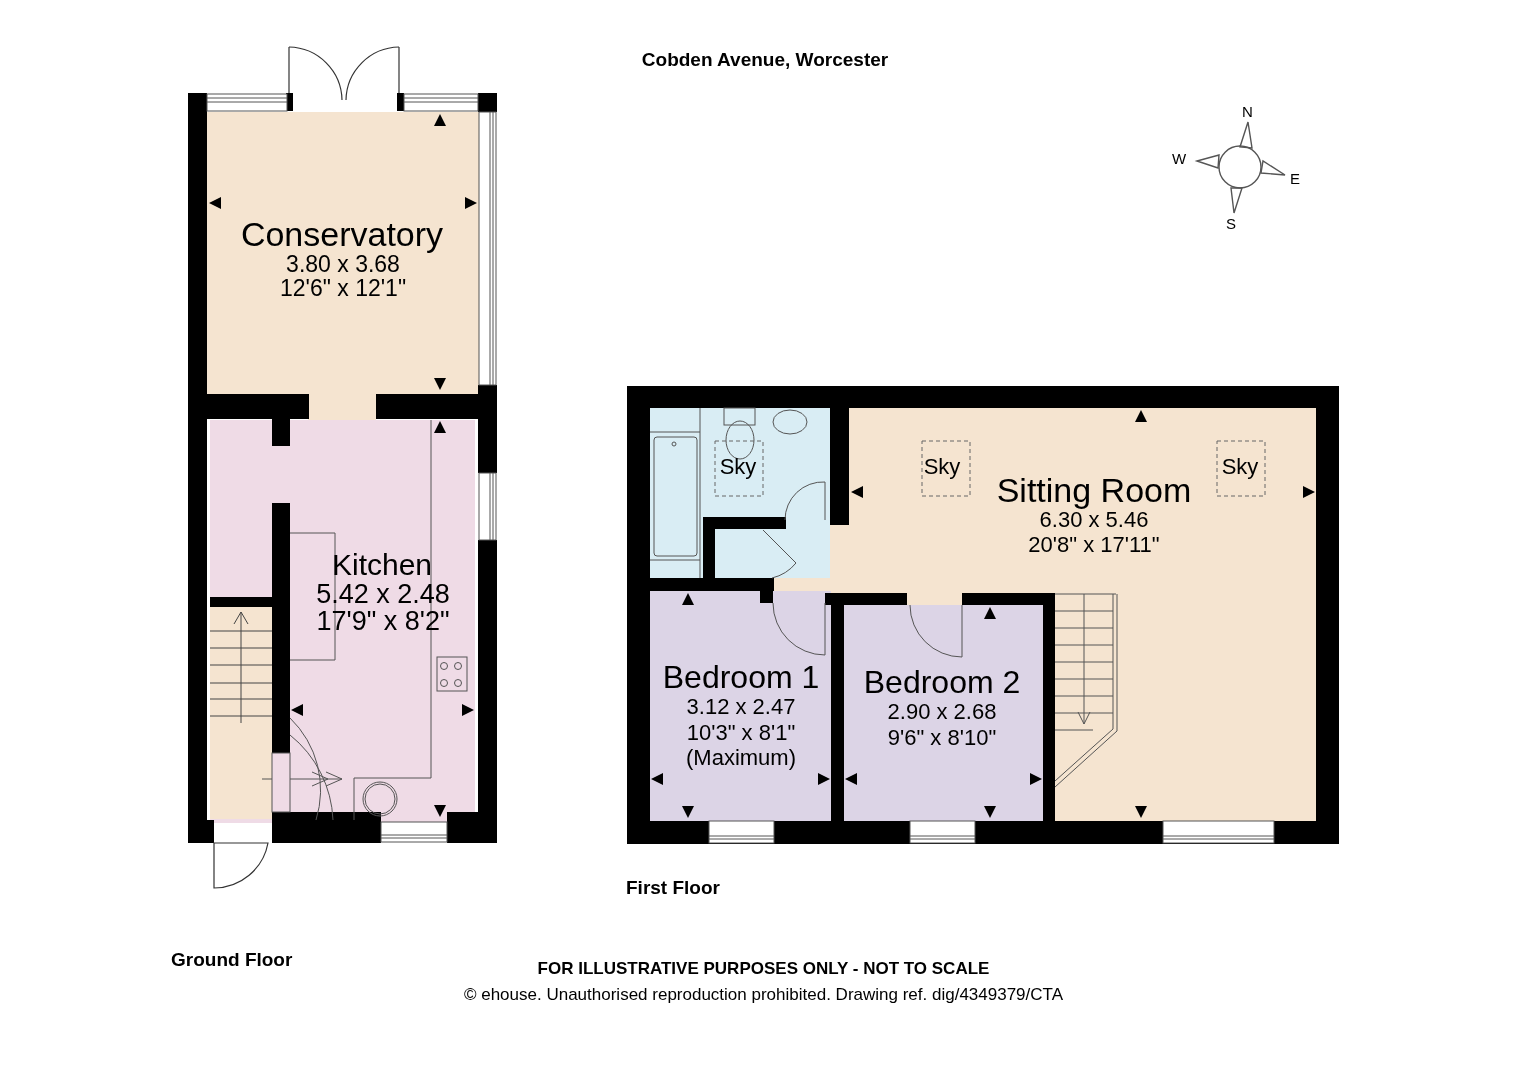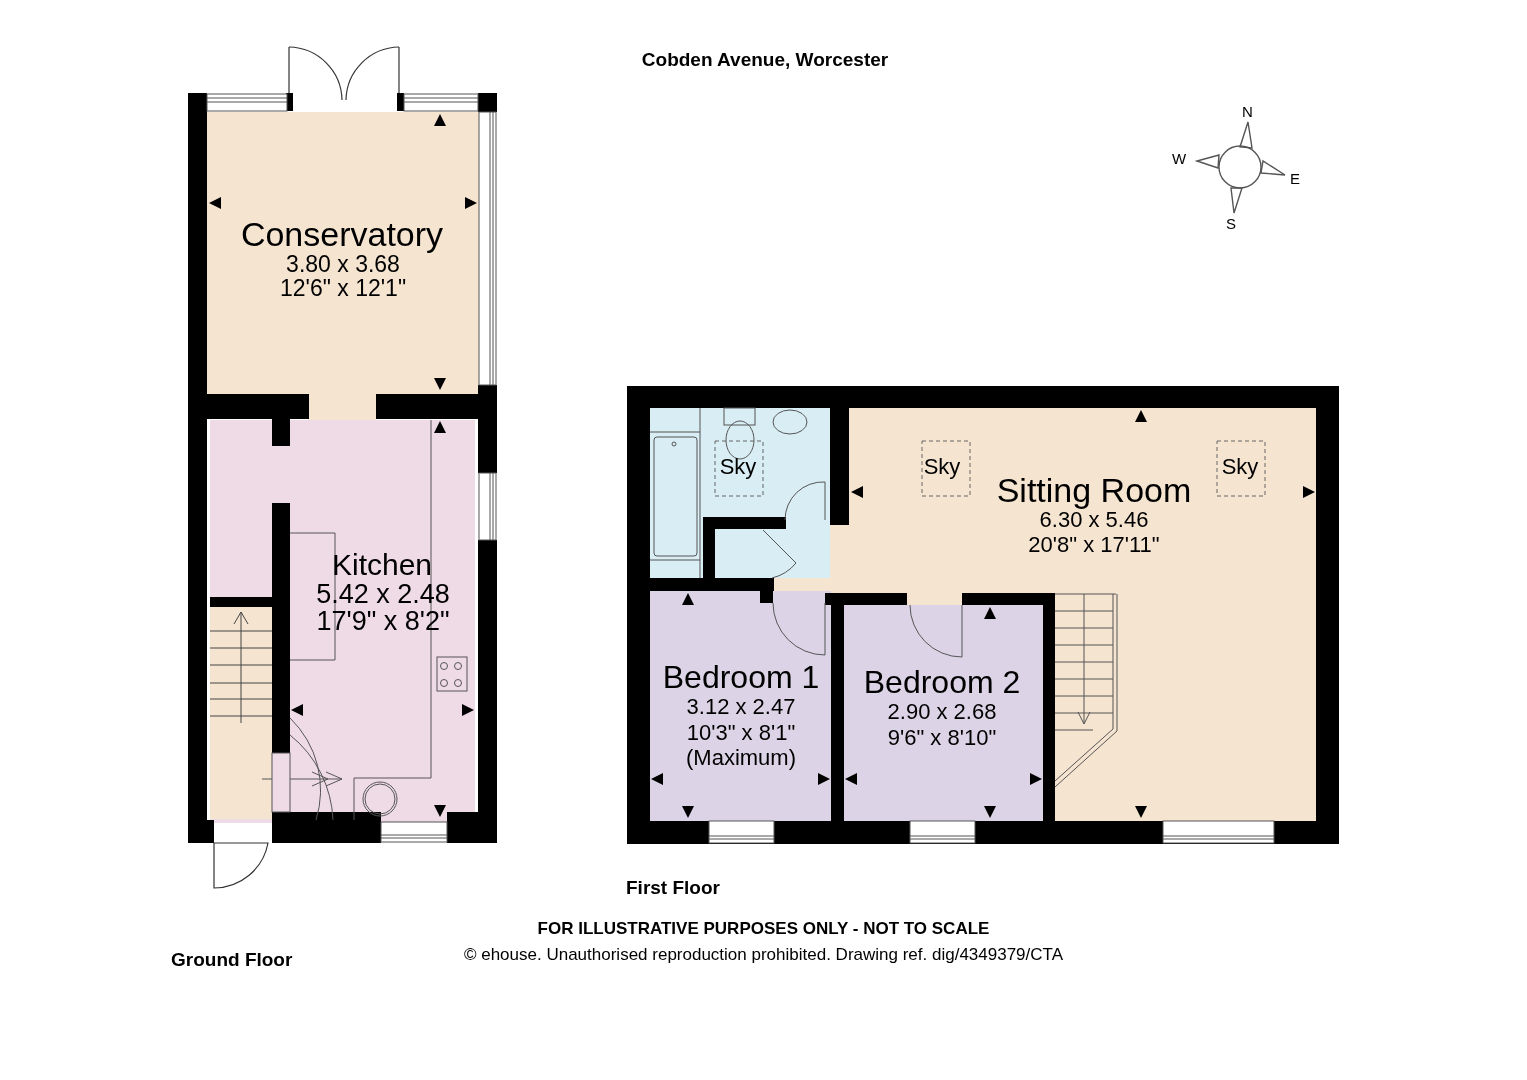--- a/index.html
+++ b/index.html
@@ -1,20 +1,20 @@
 <!DOCTYPE html>
 <html><head>
 <meta charset="utf-8">
 <style>
   html, body { margin: 0; padding: 0; background: #ffffff; }
   body { width: 1527px; height: 1080px; position: relative; overflow: hidden; font-family: "Liberation Sans", sans-serif; color: #000; }
   .abs { position: absolute; }
   .title-block { position: absolute; left: 560px; top: 48px; width: 410px; text-align: center; font-weight: bold; font-size: 19px; line-height: 23px; }
   .floor-label { position: absolute; font-weight: bold; font-size: 19px; }
-  .footer { position: absolute; left: 300px; top: 916px; width: 927px; text-align: center; font-size: 17px; line-height: 26px; }
+  .footer { position: absolute; left: 300px; top: 956px; width: 927px; text-align: center; font-size: 17px; line-height: 26px; }
   .footer .strong { font-weight: bold; }
   svg text { font-family: "Liberation Sans", sans-serif; }
   .compass { position: absolute; left: 1160px; top: 95px; width: 150px; height: 145px; }
   .compass-letter { position: absolute; font-size: 15px; }
 </style>
 </head>
 <body>
 
 <div class="title-block">
   <div>Cobden Avenue, Worcester</div>

